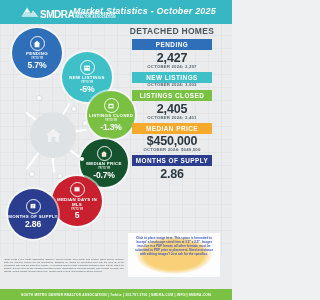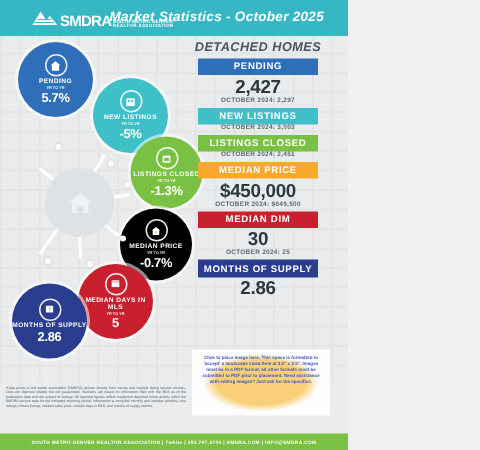--- a/index.html
+++ b/index.html
@@ -46,21 +46,21 @@
     color:#fff;font-size:9px;font-weight:bold;font-style:italic;
     letter-spacing:.2px;
   }
 
   
   .stats{
     position:absolute;left:118px;top:26px;width:108px;
   }
   .stats-title{
     text-align:center;color:#4a5560;font-size:8.5px;font-weight:bold;
-    letter-spacing:.3px;margin-bottom:3px;font-style:italic;
+    letter-spacing:.3px;margin-bottom:3px;
   }
   .stat{margin-bottom:3px;text-align:center;}
   .stat-band{
     display:block;color:#fff;font-size:6.4px;font-weight:bold;
     letter-spacing:.45px;padding:2.2px 0 2px;
     width:80px;margin:0 auto;
   }
   .stat-value{
     display:block;color:#2c3840;font-size:12.5px;font-weight:bold;
     line-height:14px;margin-top:.5px;letter-spacing:-.2px;
@@ -211,21 +211,21 @@
         <svg width="8" height="8" viewBox="0 0 10 10">
             <rect x="1.8" y="2.2" width="6.4" height="5.8" fill="#fff"></rect>
             <rect x="3" y="4" width="4" height="2.6" fill="#7ac143"></rect>
           </svg>
       </div>
       <div class="b-label">LISTINGS CLOSED</div>
       <div class="b-sub">YR TO YR</div>
       <div class="b-val">-1.3%</div>
     </div>
 
-    <div class="bubble" style="left:80px;top:115px;width:48px;height:48px;background:#000000;">
+    <div class="bubble" style="left:80px;top:115px;width:48px;height:48px;background:#14532d;">
       <div class="b-icon">
         <svg width="8" height="8" viewBox="0 0 10 10">
             <path d="M5 1.6 L8.6 4.5 L7.7 4.5 L7.7 8.4 L2.3 8.4 L2.3 4.5 L1.4 4.5 Z" fill="#fff"></path>
             <text x="5" y="7.4" font-size="3.4" fill="#f6a92b" text-anchor="middle" font-family="sans-serif">$</text>
           </svg>
       </div>
       <div class="b-label">MEDIAN PRICE</div>
       <div class="b-sub">YR TO YR</div>
       <div class="b-val">-0.7%</div>
     </div>
@@ -272,34 +272,30 @@
       <span class="stat-prior">OCTOBER 2024:  2,297</span>
     </div>
 
     <div class="stat">
       <span class="stat-band" style="background:#3fc0c8;">NEW LISTINGS</span>
       <span class="stat-prior">OCTOBER 2024:  3,003</span>
     </div>
 
     <div class="stat">
       <span class="stat-band" style="background:#7ac143;">LISTINGS CLOSED</span>
+      <span class="stat-value">2,405</span>
       <span class="stat-prior">OCTOBER 2024:  2,451</span>
     </div>
 
     <div class="stat">
       <span class="stat-band" style="background:#f6a92b;">MEDIAN PRICE</span>
       <span class="stat-value">$450,000</span>
       <span class="stat-prior">OCTOBER 2024:  $649,500</span>
     </div>
 
-    <div class="stat">
-      <span class="stat-band" style="background:#c8202f;">MEDIAN DIM</span>
-      <span class="stat-value">30</span>
-      <span class="stat-prior">OCTOBER 2024:  25</span>
-    </div>
 
     <div class="stat">
       <span class="stat-band" style="background:#2b3d8f;">MONTHS OF SUPPLY</span>
       <span class="stat-value">2.86</span>
     </div>
   </div>
 
   <div class="note-card">
     <div class="note-ellipse"></div>
     <div class="note-text">Click to place image here. This space is formatted to 'accept' a landscape sized item at 3.5" x 2.5". Images must be in a PDF format, all other formats must be submitted to PDF prior to placement. Need assistance with editing images? Just ask for the specifics.</div>

